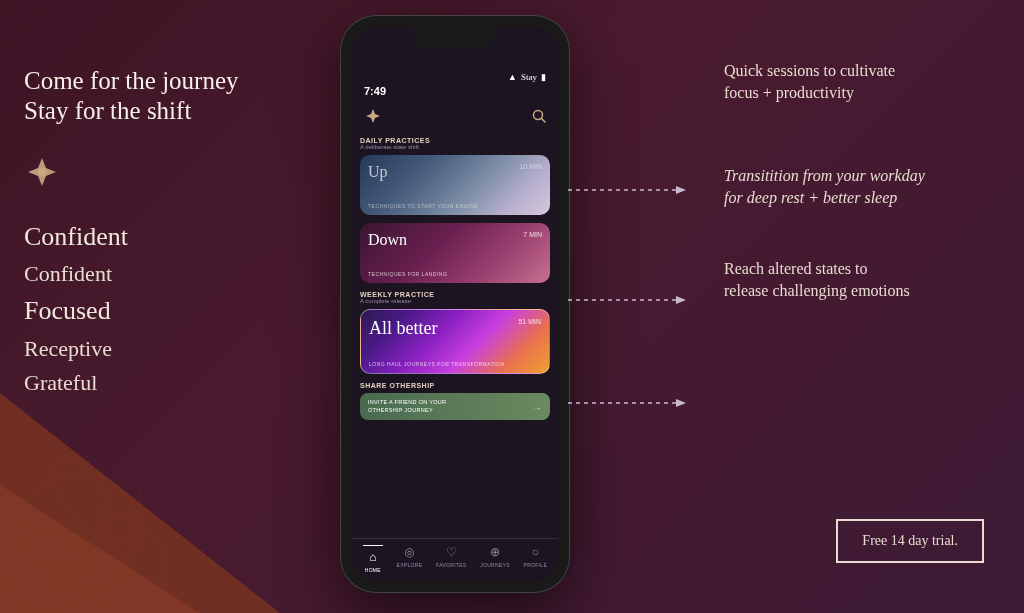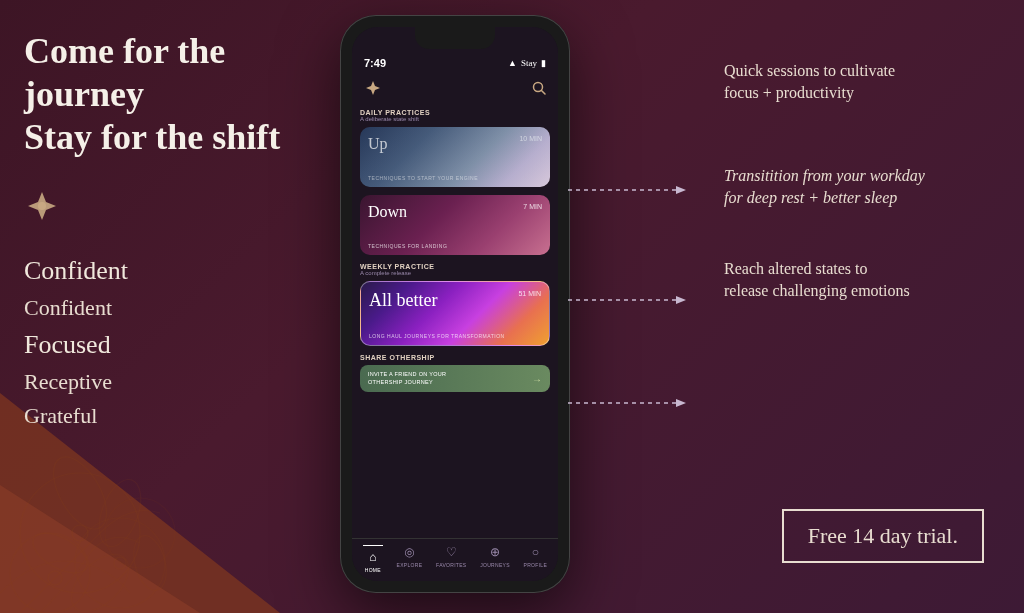--- a/index.html
+++ b/index.html
@@ -44,26 +44,27 @@
 
     
     .left-panel {
       position: absolute;
       left: 24px;
       top: 30px;
       width: 320px;
     }
 
     .headline {
-      font-size: 36px;
-      font-weight: 700;
+      font-size: 25px;
+      font-weight: 400;
       color: #f5f0e8;
       line-height: 1.2;
       margin-bottom: 28px;
       font-family: Georgia, serif;
+      margin-top: 36px;
     }
 
     .logo-icon {
       margin-bottom: 20px;
       color: #d4b8a0;
       font-size: 28px;
     }
 
     .states-list {
       list-style: none;
@@ -130,20 +131,21 @@
       align-items: center;
       padding: 30px 12px 6px;
       background: #1c1420;
     }
 
     .screen-time {
       font-size: 11px;
       color: #fff;
       font-family: Arial, sans-serif;
       font-weight: 600;
+      margin-top: 28px;
     }
 
     .screen-icons {
       display: flex;
       gap: 4px;
       align-items: center;
       font-size: 9px;
       color: #fff;
     }
 
@@ -349,21 +351,21 @@
       position: absolute;
       bottom: 50px;
       right: 40px;
     }
 
     .cta-button {
       border: 2px solid #e8ddd0;
       padding: 12px 24px;
       background: transparent;
       color: #e8ddd0;
-      font-size: 22px;
+      font-size: 14px;
       font-family: Georgia, serif;
       cursor: pointer;
     }
 
     
     .floral-overlay {
       position: absolute;
       bottom: 0;
       left: 0;
       width: 280px;

